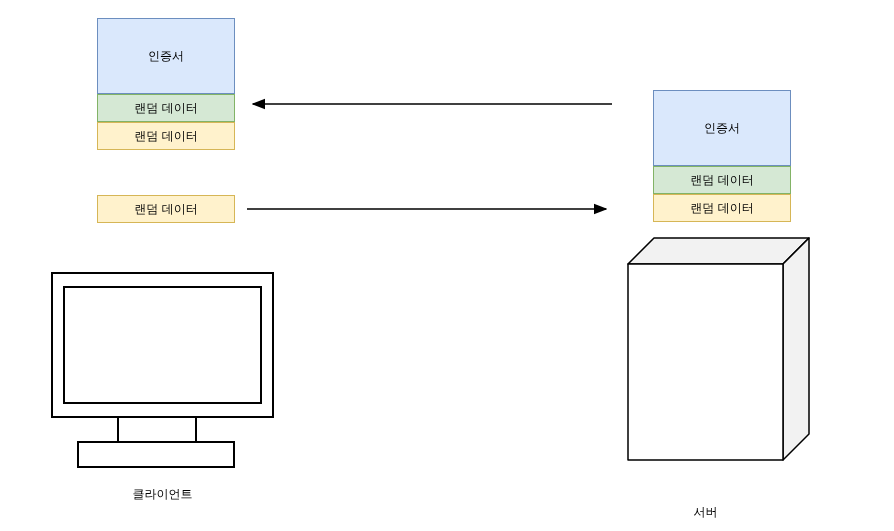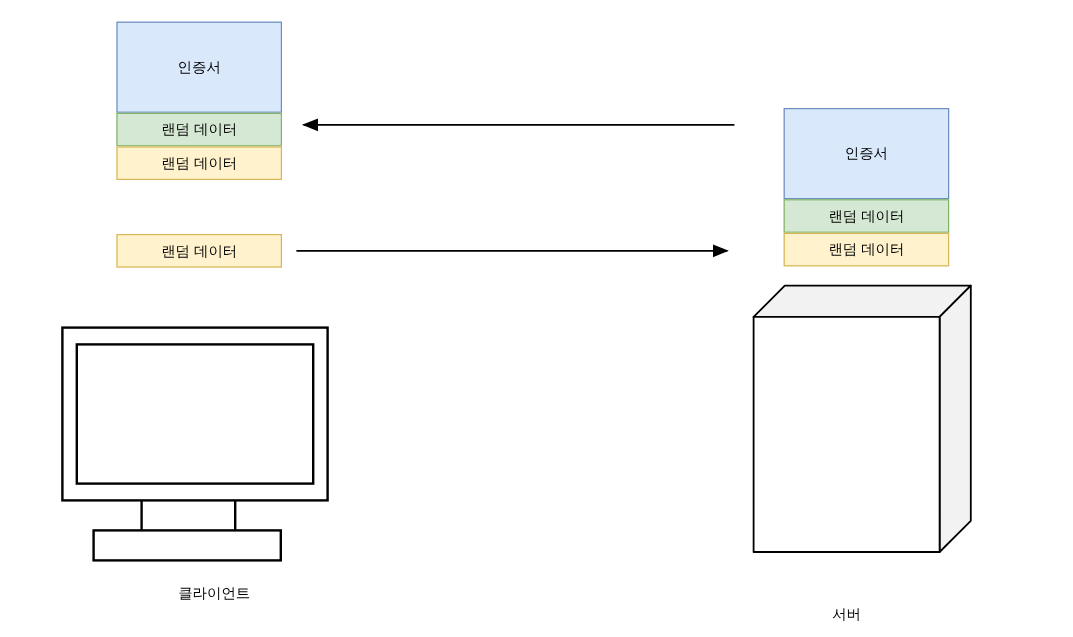--- a/index.html
+++ b/index.html
@@ -51,21 +51,21 @@
   }
   .single-box {
     position: absolute;
   }
   .caption {
     position: absolute;
     font-size: 12px;
     color: #000000;
     text-align: center;
   }
-  .caption.client { left: 68px; top: 486px; width: 221px; }
+  .caption.client { left: 52px; top: 486px; width: 221px; }
   .caption.server { left: 628px; top: 477px; width: 155px; margin-top: 27px; }
 </style>
 </head>
 <body>
 
 <div class="canvas">
 
   <svg class="layer" width="894" height="531" viewBox="0 0 894 531">
     <defs>
       <marker id="arrowhead" viewBox="0 0 10 10" refX="9" refY="5" markerWidth="9" markerHeight="9" orient="auto">

